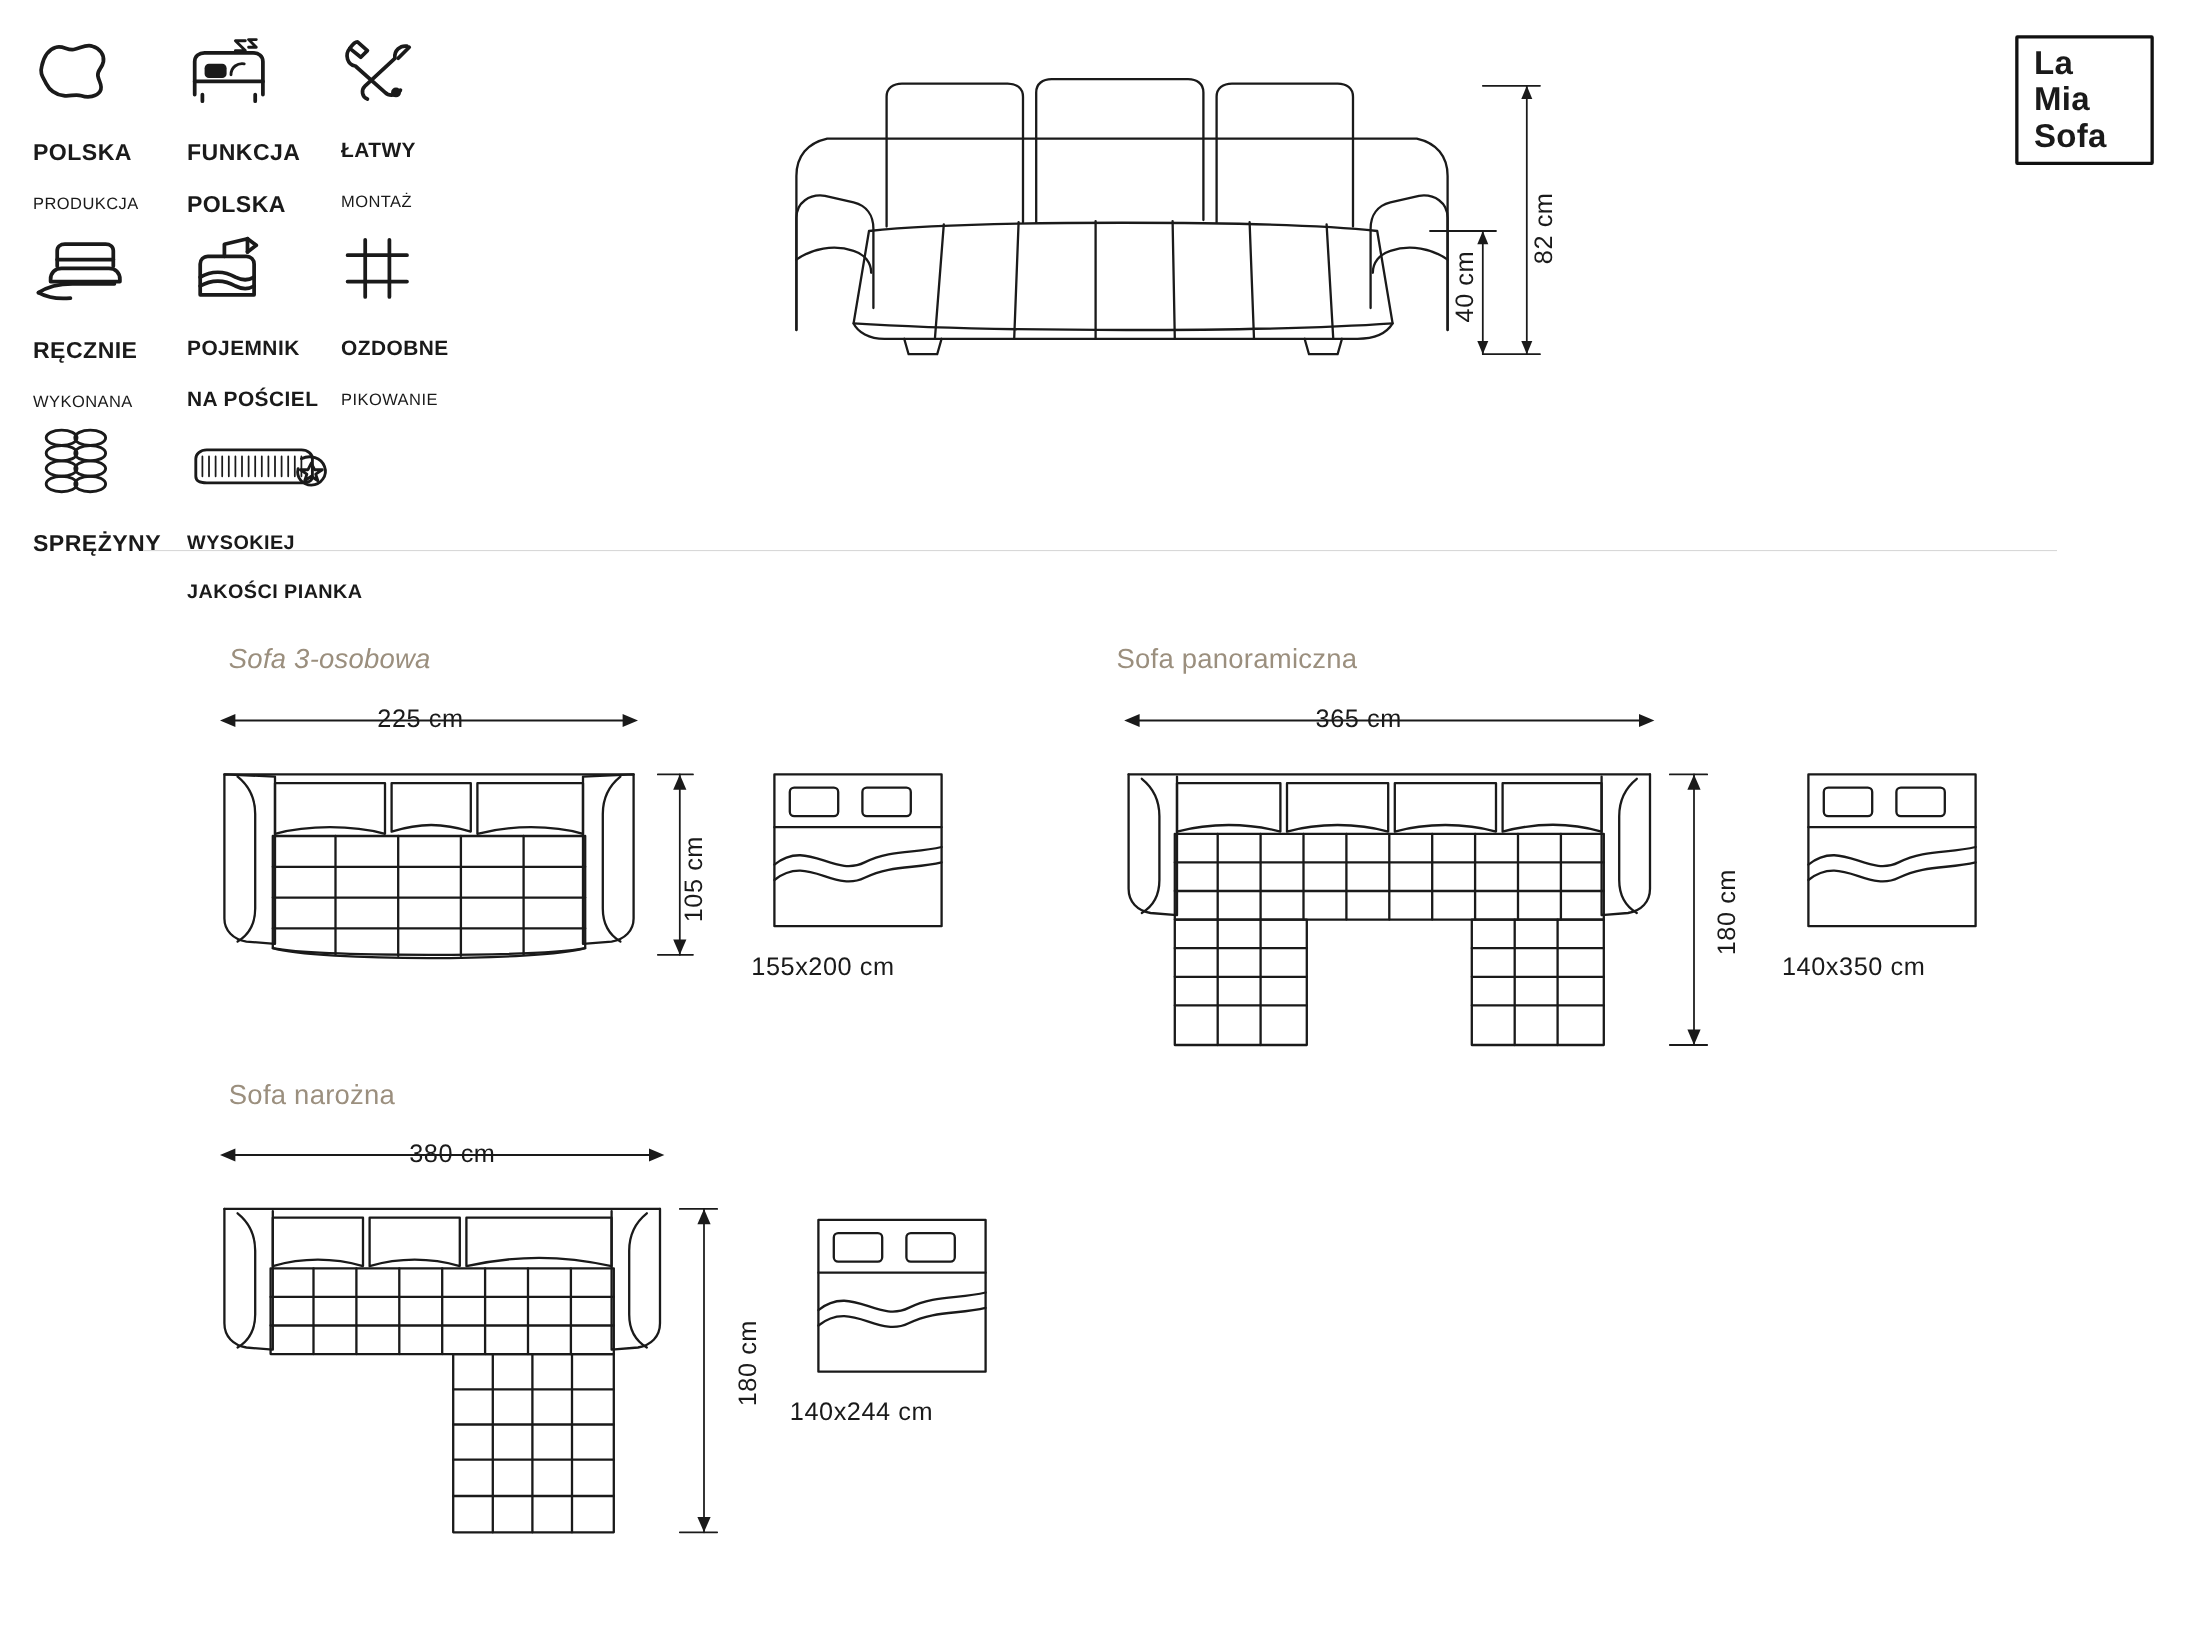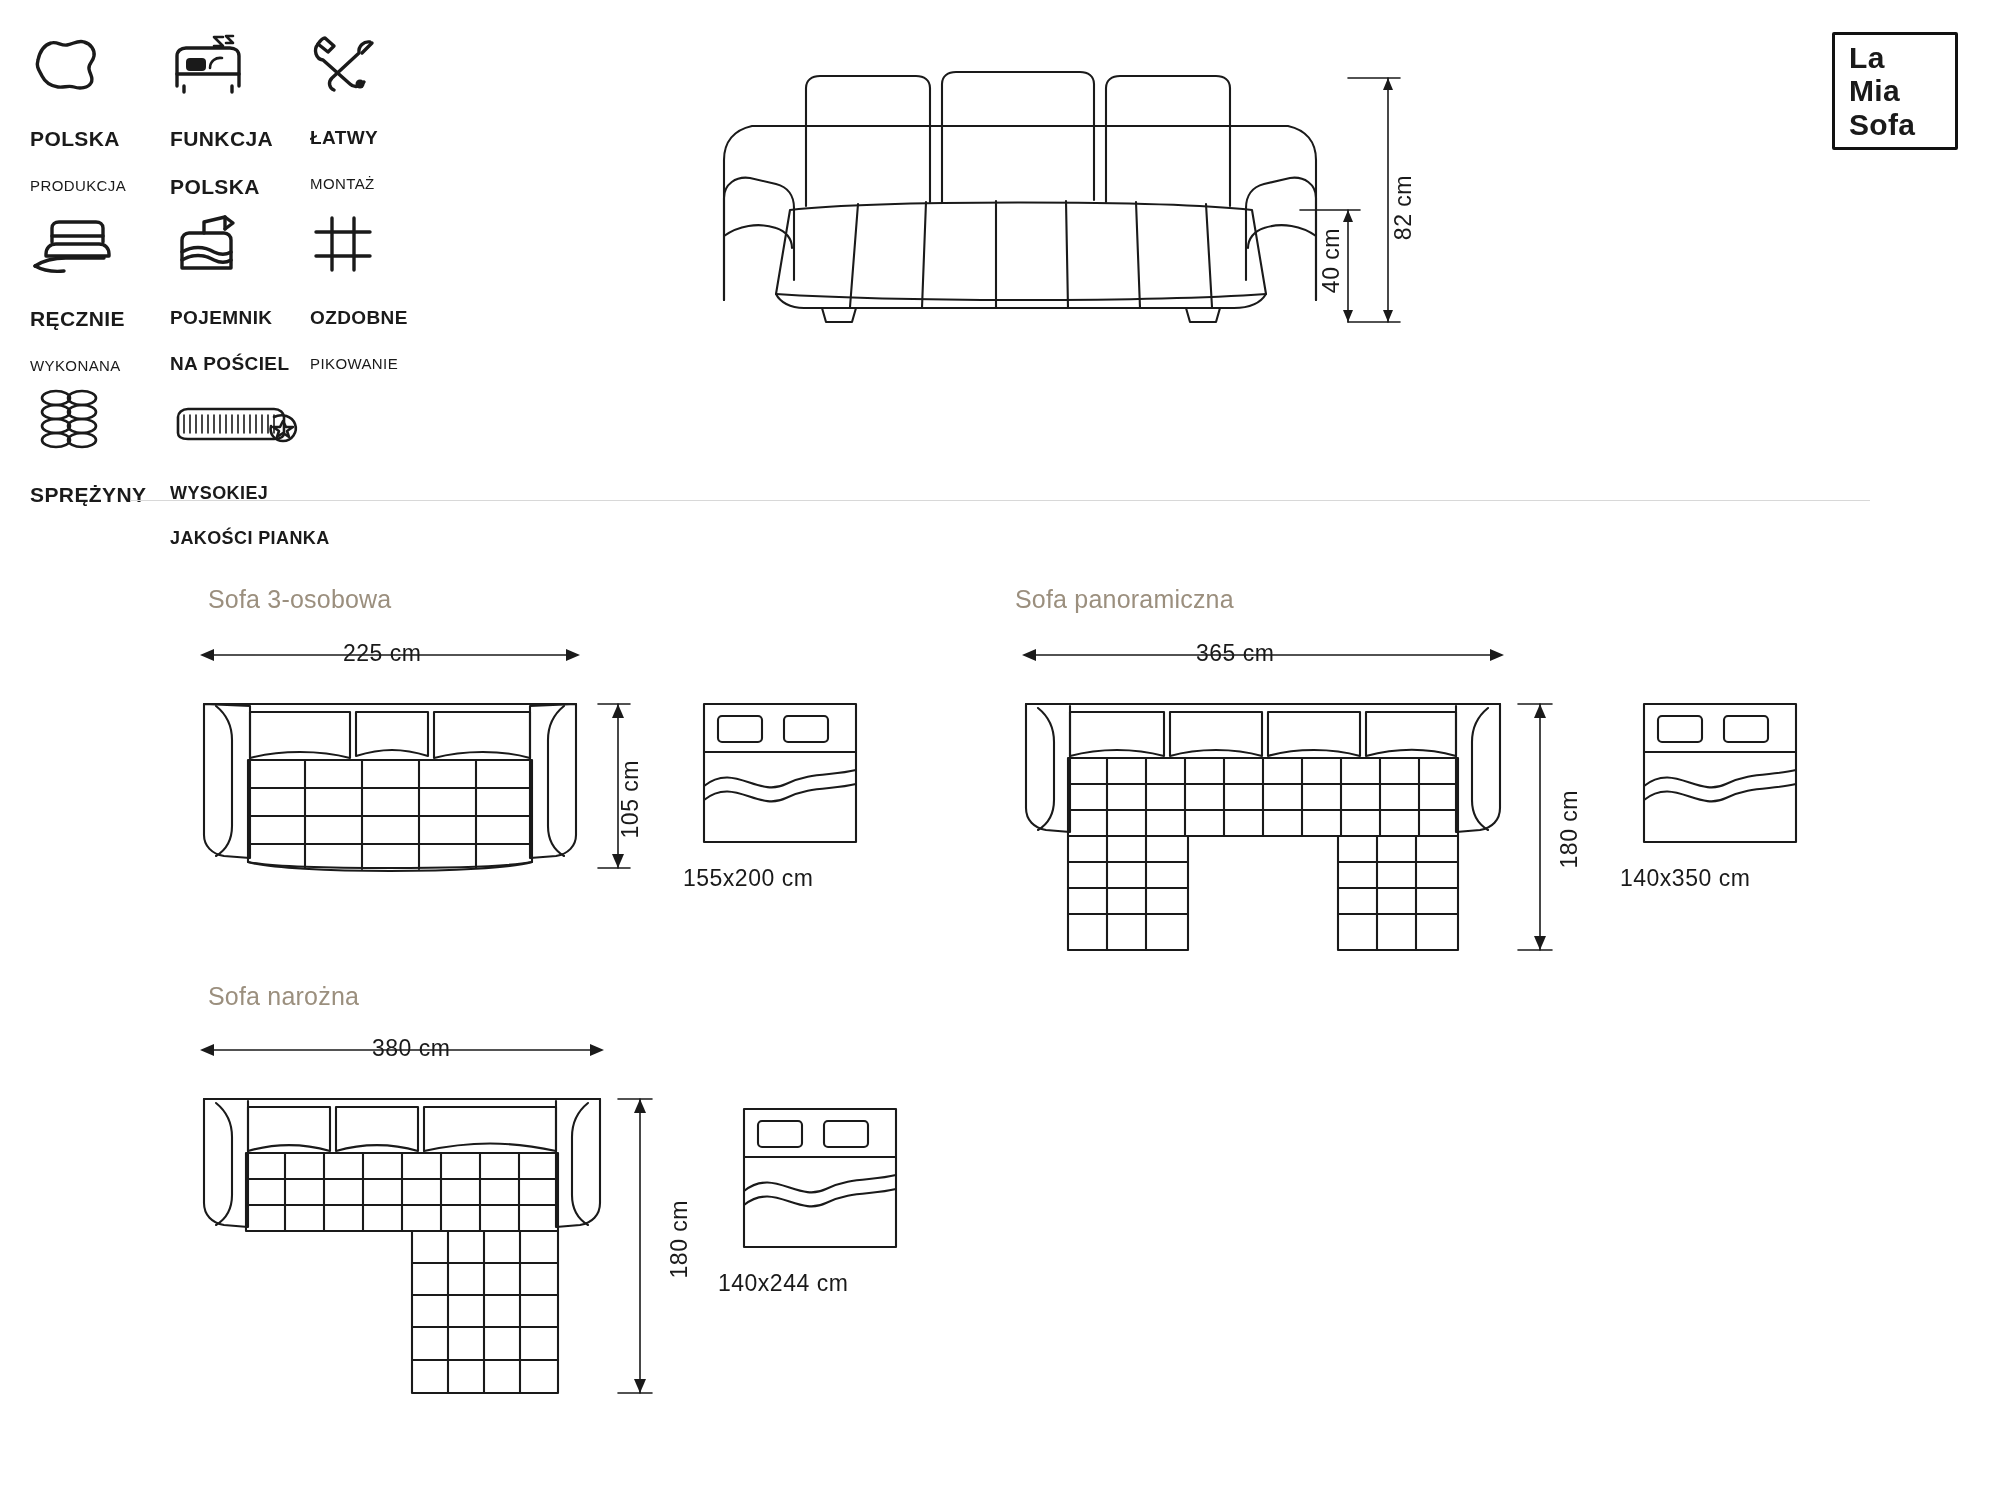--- a/index.html
+++ b/index.html
@@ -304,21 +304,21 @@
       <path class="fill-k" d="M648 160 L643 172 L653 172 Z"></path>
       <path class="fill-k" d="M648 272 L643 260 L653 260 Z"></path>
     </svg>
     <div class="dim-label vert" style="left:690px; top:125px;">82 cm</div>
     <div class="dim-label vert" style="left:618px; top:178px;">40 cm</div>
   </div>
 
 
   <div class="divider"></div>
 
-  <div class="sec-title" style="left:208px; top:585px;">Sofa 3-osobowa</div>
+  <div class="sec-title" style="left:208px; top:585px;font-style:italic;">Sofa 3-osobowa</div>
 
   <div class="svg-block" style="left:190px; top:630px;">
     <svg width="460" height="290" viewBox="0 0 460 290">
 
       <path class="ln-thin" d="M14 25 L386 25"></path>
       <path class="fill-k" d="M10 25 L24 19 L24 31 Z"></path>
       <path class="fill-k" d="M390 25 L376 19 L376 31 Z"></path>
 
       <path class="ln" d="M14 74 L14 205 C14 216, 22 224, 34 226 L60 228 L60 76 Z"></path>
       <path class="ln" d="M386 74 L386 205 C386 216, 378 224, 366 226 L340 228 L340 76 Z"></path>

